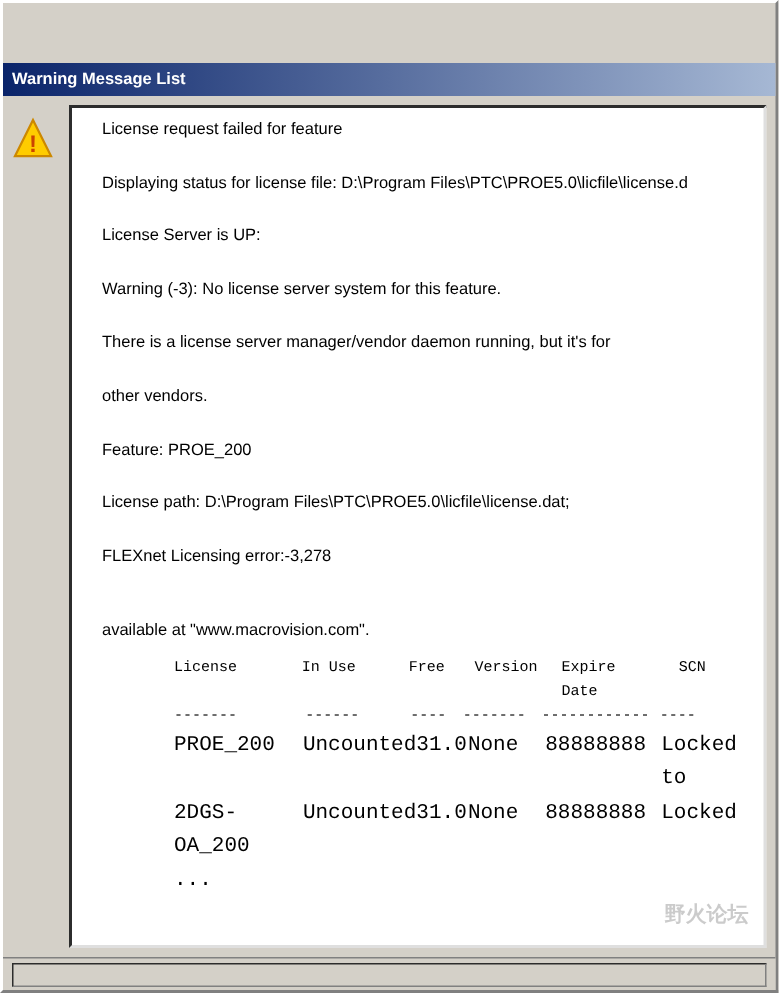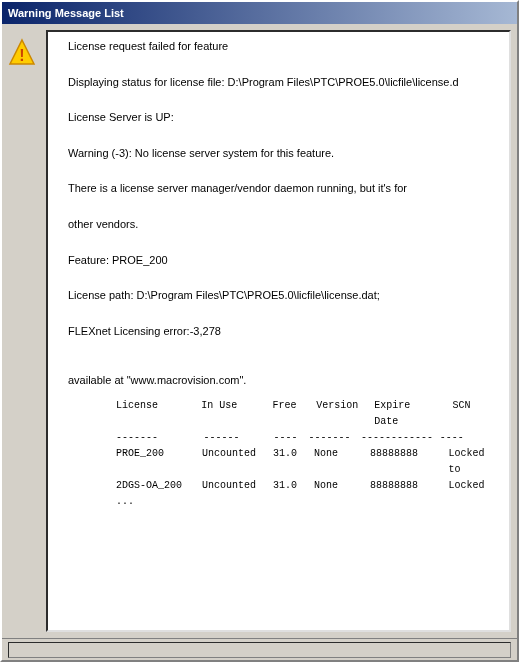--- a/index.html
+++ b/index.html
@@ -24,20 +24,21 @@
     .title-bar {
       background: linear-gradient(to right, #0a246a, #a6b8d4);
       color: white;
       padding: 3px 6px;
       font-size: 11px;
       font-weight: bold;
       display: flex;
       align-items: center;
       height: 22px;
       flex-shrink: 0;
+      margin-top: 40px;
     }
     .title-bar-text {
       flex: 1;
     }
     .window-body {
       flex: 1;
       display: flex;
       padding: 6px;
       gap: 6px;
       overflow: hidden;
@@ -104,24 +105,24 @@
       padding-left: 60px;
     }
     .table-sep-row {
       display: flex;
       gap: 0;
       padding-left: 60px;
       font-family: 'Courier New', monospace;
     }
     .table-data-row {
       display: flex;
-      gap: 11px;
+      gap: 0;
       padding-left: 60px;
       font-family: 'Courier New', monospace;
-      font-size: 10px;
+      font-size: 14px;
     }
     .col1 { width: 100px; }
     .col2 { width: 80px; }
     .col3 { width: 40px; }
     .col4 { width: 60px; }
     .col5 { width: 90px; }
     .col6 { width: 70px; }
     .bottom-bar {
       height: 22px;
       background: #d4d0c8;
@@ -228,20 +229,21 @@
             <span class="col4">None</span>
             <span class="col5">88888888</span>
             <span class="col6">Locked</span>
           </div>
           <div class="table-data-row">
             <span class="col1">...</span>
           </div>
         </div>
 
         <div class="watermark">
+          <div class="watermark-main">野火论坛</div>
         </div>
       </div>
     </div>
   </div>
   <div class="bottom-bar">
     <div class="scrollbar-h"></div>
   </div>
 </div>
 
 </body></html>

